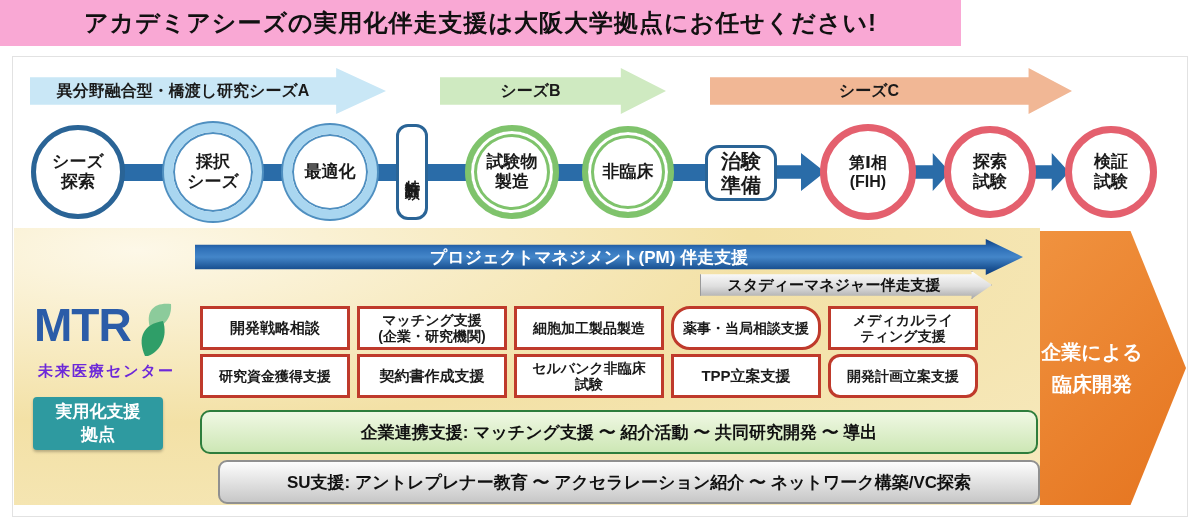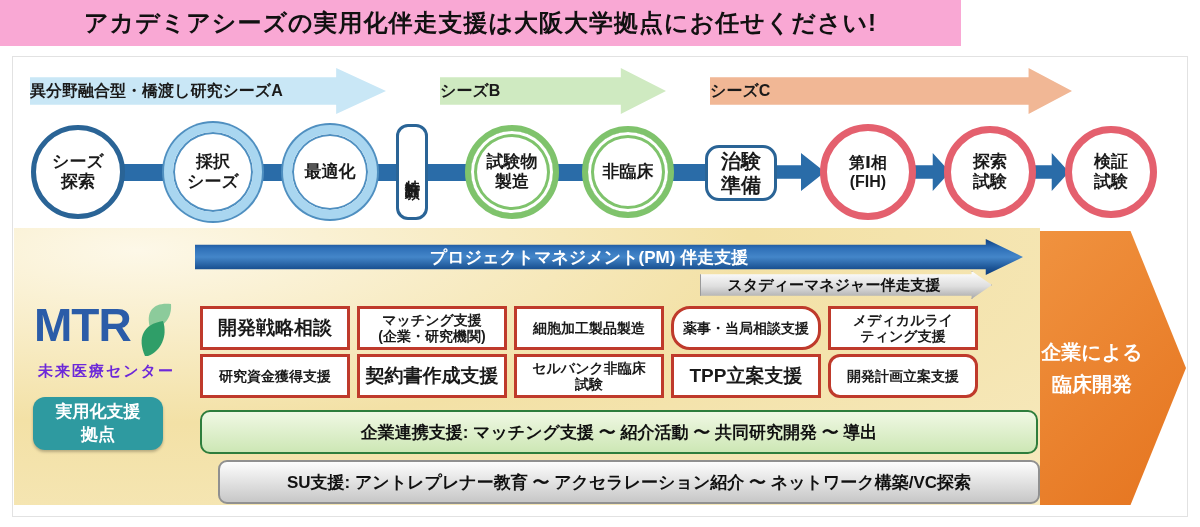--- a/index.html
+++ b/index.html
@@ -11,21 +11,21 @@
   
   .banner { left:0; top:0; width:961px; height:46px; background:#f9a8d4;
             display:flex; align-items:center; justify-content:center; z-index:5; }
   .banner-title { font-size:24px; font-weight:bold; color:#111; letter-spacing:1px; }
 
   
   .panel { left:12px; top:56px; width:1176px; height:461px; background:#ffffff;
            border:1px solid #e2e2e2; z-index:0; }
 
   
-  .phase-arrow { top:68px; height:46px; display:flex; align-items:center; justify-content:flex-start;
+  .phase-arrow { top:68px; height:46px; display:flex; align-items:center; justify-content:center;
                  font-weight:bold; font-size:16px; color:#1a1a1a; z-index:2; }
   .pa-a { left:30px;  width:356px; background:#c9e7f6;
           clip-path:polygon(0 20%,86% 20%,86% 0,100% 50%,86% 100%,86% 80%,0 80%); padding-right:50px; }
   .pa-b { left:440px; width:226px; background:#cfeac1;
           clip-path:polygon(0 20%,80% 20%,80% 0,100% 50%,80% 100%,80% 80%,0 80%); padding-right:45px; }
   .pa-c { left:710px; width:362px; background:#f1b795;
           clip-path:polygon(0 20%,88% 20%,88% 0,100% 50%,88% 100%,88% 80%,0 80%); padding-right:44px; }
 
   
   .connector { left:70px; top:164px; width:695px; height:17px; background:#2a6ca8; z-index:1; }
@@ -59,21 +59,21 @@
   .sm-arrow { left:700px; top:271px; width:292px; height:28px; z-index:2;
               background:linear-gradient(180deg,#ffffff 0%,#dedede 55%,#a8a8a8 100%);
               clip-path:polygon(0 12%,93% 12%,93% 0,100% 50%,93% 100%,93% 88%,0 88%);
               display:flex; align-items:center; justify-content:center;
               color:#111; font-weight:bold; font-size:15px; padding-right:24px;
               outline:1px solid #9a9a9a; outline-offset:-1px;font-family:Liberation Mono, monospace; }
 
   
   .sbox { background:#fff; border:3px solid #bf3a2b; height:44px; width:150px; z-index:2;
           display:flex; align-items:center; justify-content:center; text-align:center;
-          font-weight:bold; font-size:19px; color:#1a1a1a; line-height:1.15; }
+          font-weight:bold; font-size:15px; color:#1a1a1a; line-height:1.15; }
   .sbox.small { font-size:14px; }
 
   
   .green-box { left:200px; top:410px; width:838px; height:44px; z-index:2; border-radius:10px;
                border:2px solid #2e7d3c; background:linear-gradient(180deg,#f0f8e4 0%,#cde7b5 100%);
                display:flex; align-items:center; justify-content:center;
                font-weight:bold; font-size:17px; color:#111; }
   .su-box { left:218px; top:460px; width:822px; height:44px; z-index:2; border-radius:9px;
             border:2px solid #909090; background:linear-gradient(180deg,#fdfdfd 0%,#c7c7c7 100%);
             display:flex; align-items:center; justify-content:center;
@@ -87,21 +87,21 @@
                     color:#fff; font-weight:bold; font-size:20px; line-height:1.6;
                     padding-right:42px; }
 
   
   .mtr-logo { left:34px; top:302px; z-index:2; font-size:46px; font-weight:bold;
               color:#2b5ca8; letter-spacing:-1px; line-height:1; }
   .mtr-mark { left:124px; top:300px; z-index:2; }
   .mtr-org { left:38px; top:362px; z-index:2; font-size:15px; font-weight:bold;
              color:#6d28d9; letter-spacing:2px; }
   .mtr-badge { left:33px; top:397px; width:130px; height:53px; z-index:2; background:#2e9aa0;
-               border-radius:12px; box-shadow:0 2px 3px rgba(0,0,0,.25);
+               border-radius:4px; box-shadow:0 2px 3px rgba(0,0,0,.25);
                display:flex; align-items:center; justify-content:center; text-align:center;
                color:#fff; font-weight:bold; font-size:17px; line-height:1.3; }
 </style>
 </head>
 <body>
 
 <div class="abs banner">
   <div class="banner-title">アカデミアシーズの実用化伴走支援は大阪大学拠点にお任せください!</div>
 </div>
 

